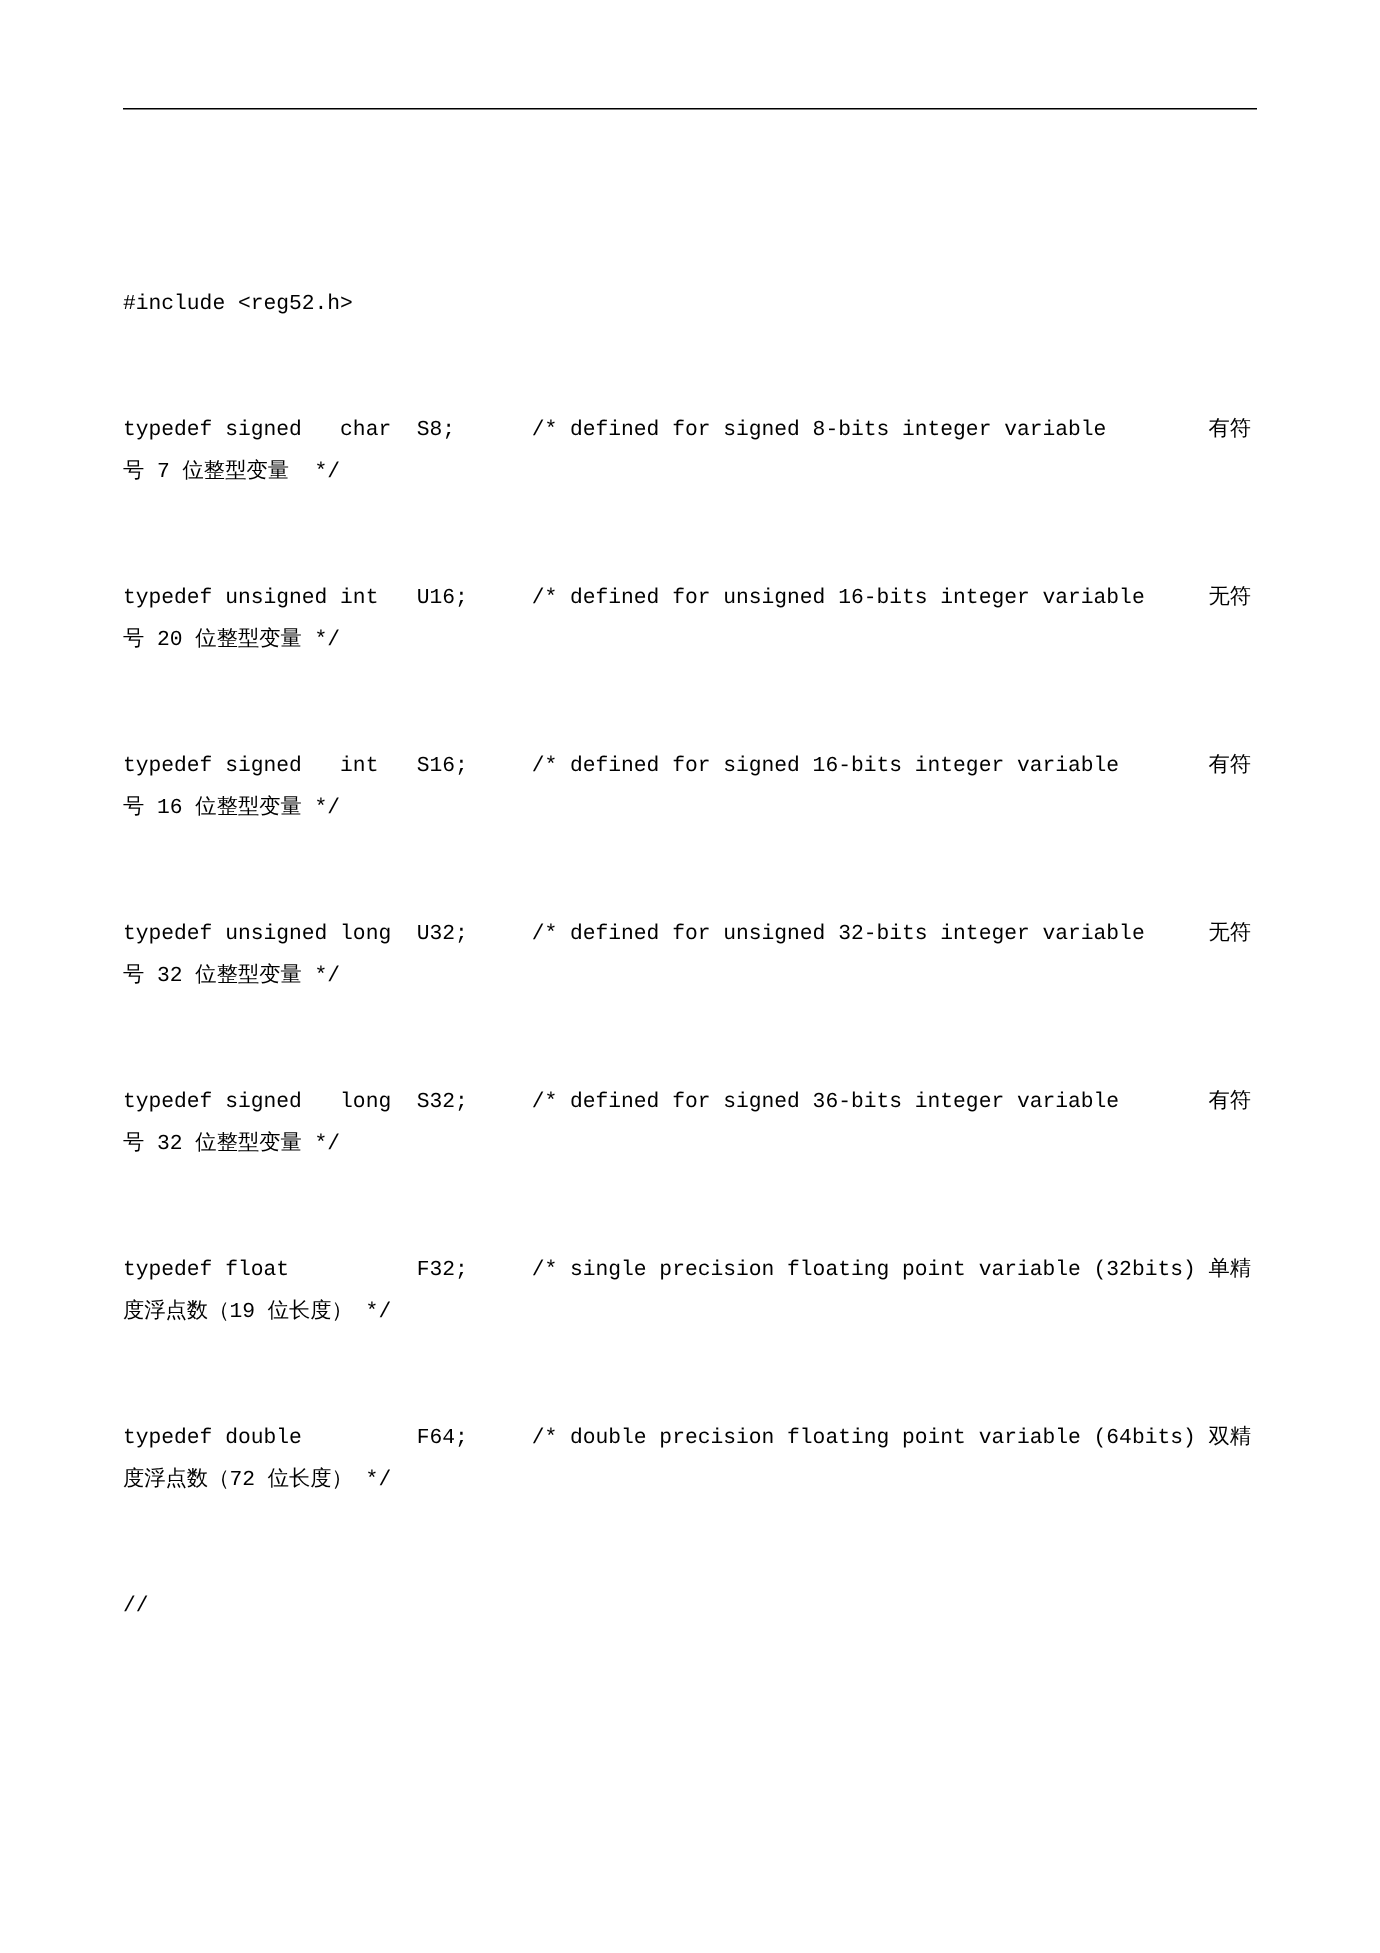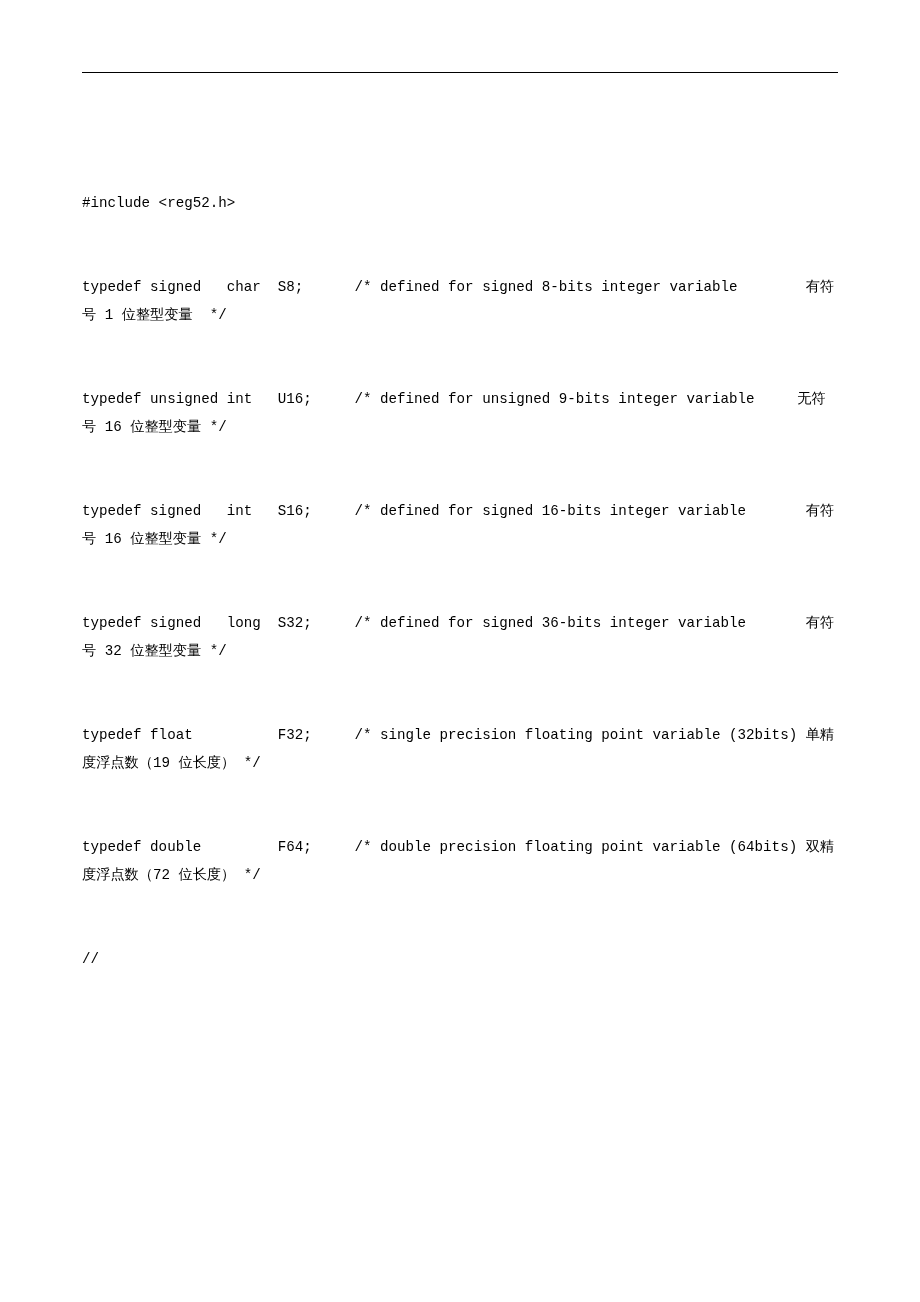--- a/index.html
+++ b/index.html
@@ -35,23 +35,24 @@
     }
   </style>
 </head>
 <body>
 
 <div class="page">
   <div class="top-rule"></div>
 
   <div class="code-block">
     <span class="code-line">#include &lt;reg52.h&gt;</span>
-    <span class="code-line">typedef signed   char  S8;      /* defined for signed 8-bits integer variable        有符号 1 位整型变量  */</span>
-    <span class="code-line">typedef unsigned int   U16;     /* defined for unsigned 9-bits integer variable     无符号 16 位整型变量 */</span>
+    <span class="code-line">typedef signed   char  S8;      /* defined for signed 8-bits integer variable        有符号 7 位整型变量  */</span>
+    <span class="code-line">typedef unsigned int   U16;     /* defined for unsigned 16-bits integer variable     无符号 20 位整型变量 */</span>
     <span class="code-line">typedef signed   int   S16;     /* defined for signed 16-bits integer variable       有符号 16 位整型变量 */</span>
+    <span class="code-line">typedef unsigned long  U32;     /* defined for unsigned 32-bits integer variable     无符号 32 位整型变量 */</span>
     <span class="code-line">typedef signed   long  S32;     /* defined for signed 36-bits integer variable       有符号 32 位整型变量 */</span>
     <span class="code-line">typedef float          F32;     /* single precision floating point variable (32bits) 单精度浮点数（19 位长度） */</span>
     <span class="code-line">typedef double         F64;     /* double precision floating point variable (64bits) 双精度浮点数（72 位长度） */</span>
     <span class="code-line">//</span>
     
     
     
     
     
     

